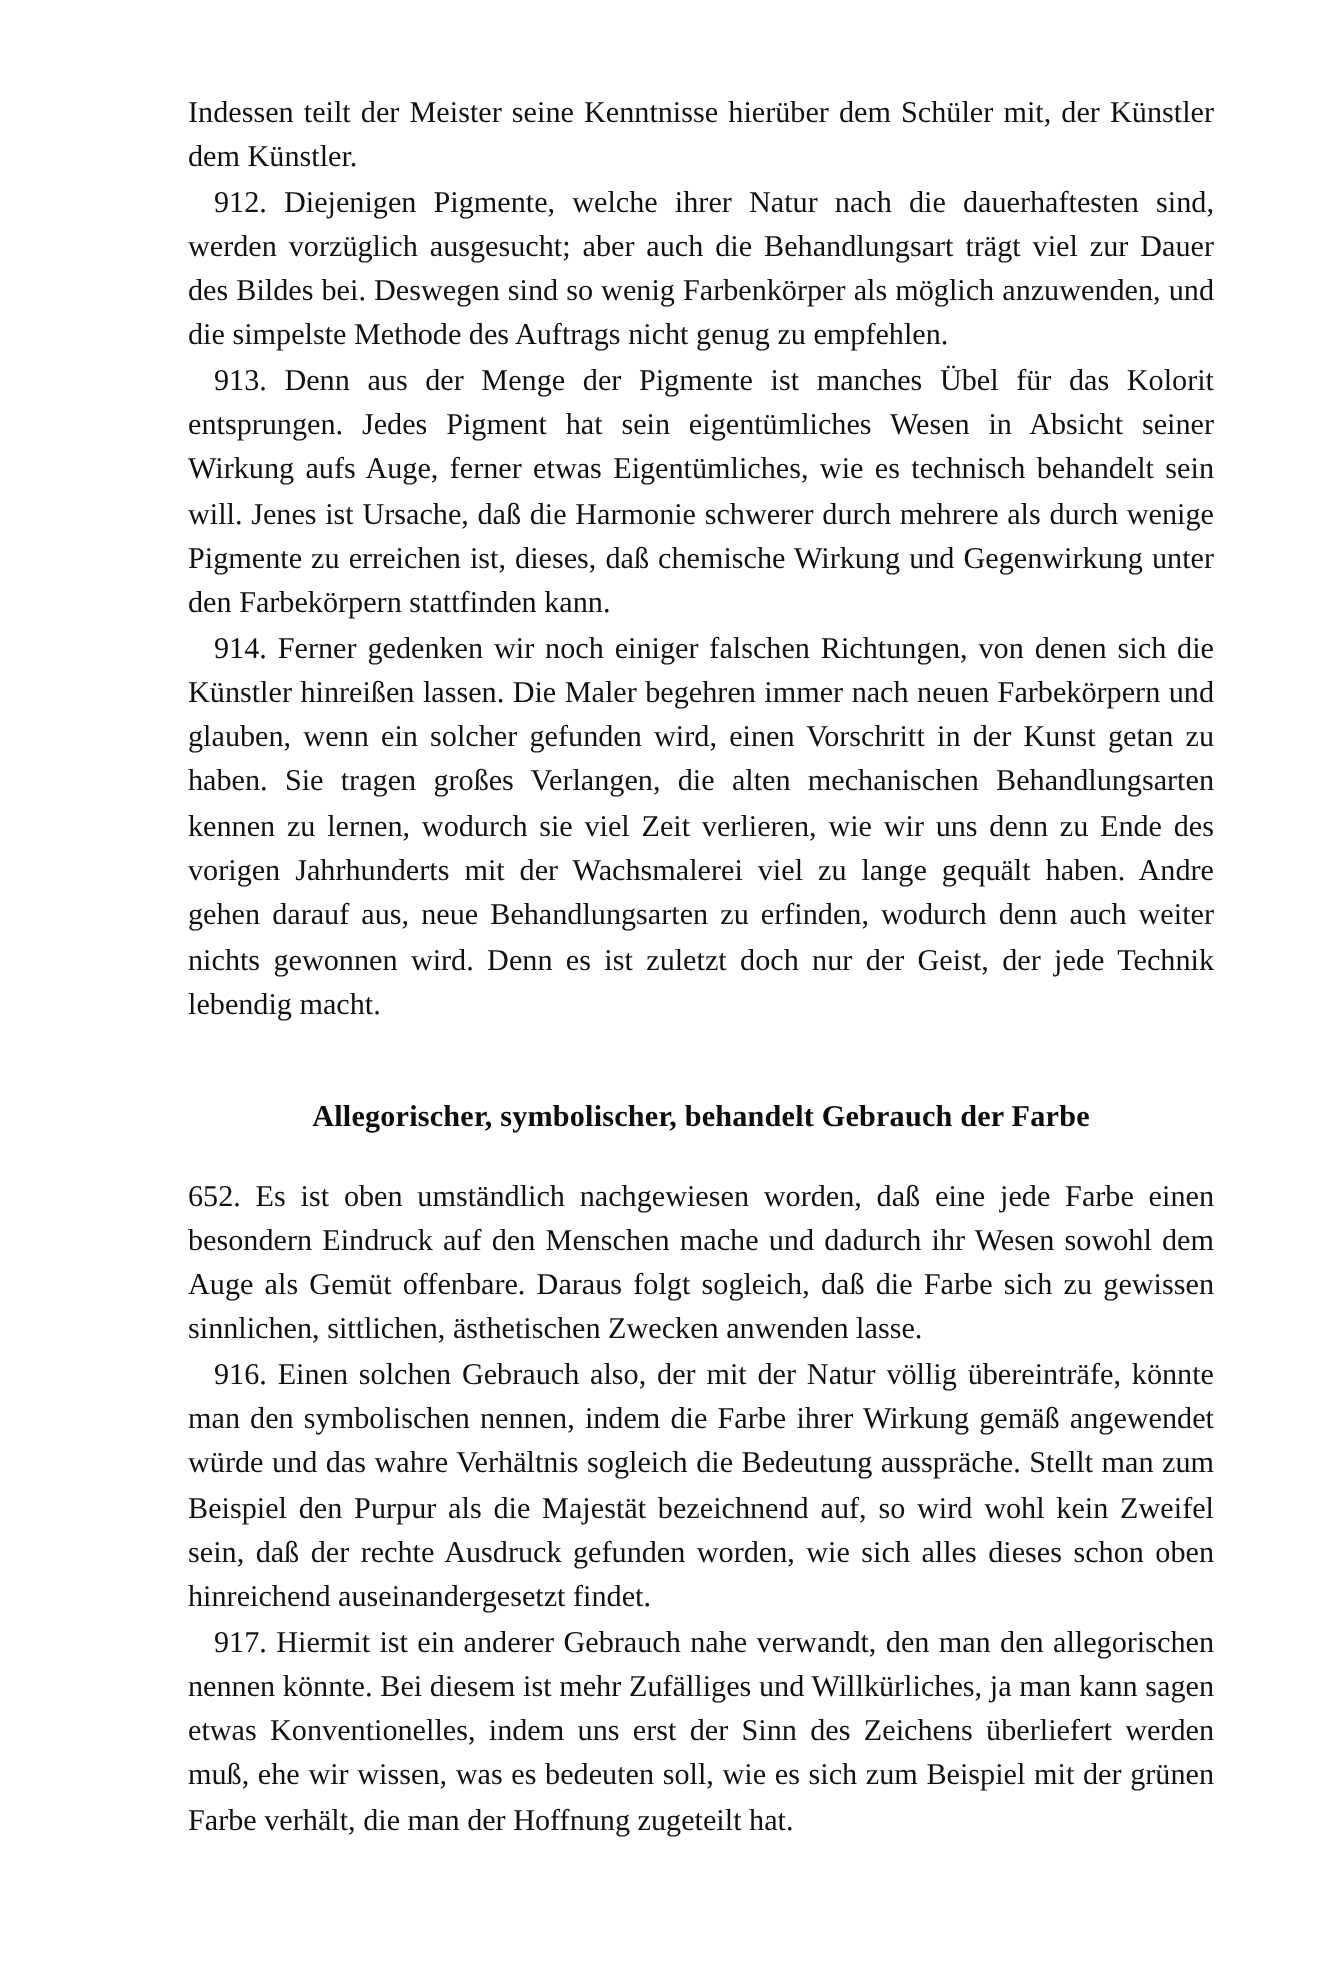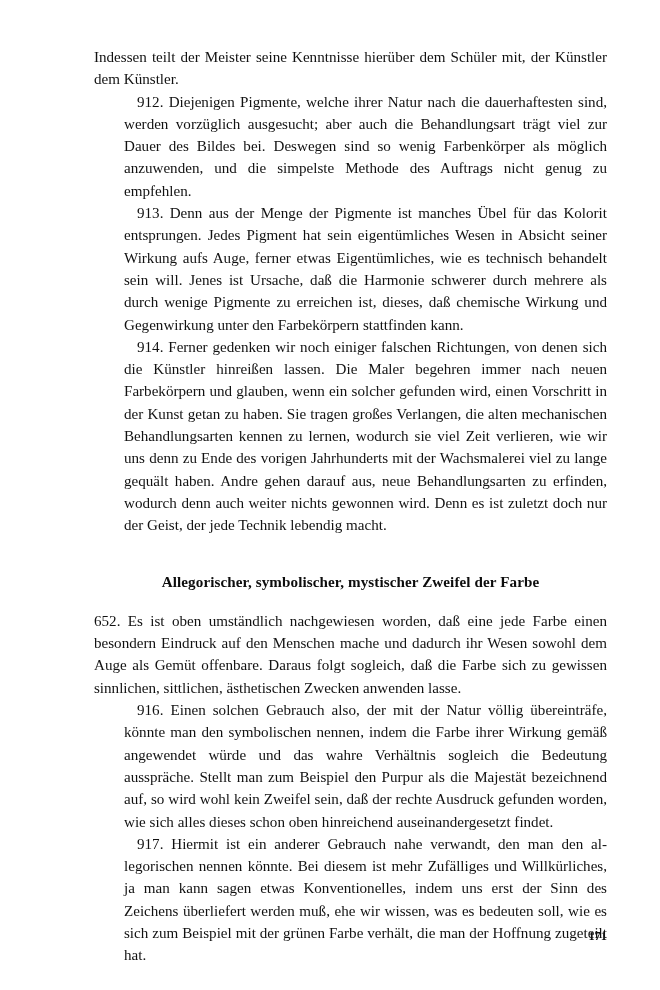--- a/index.html
+++ b/index.html
@@ -34,21 +34,20 @@
     line-height: 22.3px;
     text-align: justify;
     text-justify: inter-word;
     hyphens: manual;
     -webkit-hyphens: manual;
     color: #111111;
   }
 
   p.para.indent {
     text-indent: 13px;
-    margin-left: 30px;
   }
 
   p.para.noindent {
     text-indent: 0;
   }
 
   h2.section-heading {
     margin: 0;
     padding: 0;
     font-size: 15.1px;
@@ -85,26 +84,25 @@
 
     <p class="para noindent">Indessen teilt der Meister seine Kenntnisse hierüber dem Schüler mit, der Künstler dem Künstler.</p>
 
     <p class="para indent">912. Diejenigen Pigmente, welche ihrer Natur nach die dauerhaftesten sind, werden vorzüglich ausgesucht; aber auch die Behandlungsart trägt viel zur Dauer des Bildes bei. Deswegen sind so wenig Farbenkörper als möglich anzuwenden, und die simpelste Methode des Auftrags nicht genug zu empfehlen.</p>
 
     <p class="para indent">913. Denn aus der Menge der Pigmente ist manches Übel für das Kolorit entsprungen. Jedes Pigment hat sein eigentümliches Wesen in Absicht seiner Wirkung aufs Auge, ferner etwas Eigentümliches, wie es technisch behandelt sein will. Jenes ist Ursache, daß die Harmonie schwerer durch mehrere als durch wenige Pigmente zu erreichen ist, dieses, daß chemische Wirkung und Gegenwirkung unter den Farbekörpern stattfinden kann.</p>
 
     <p class="para indent">914. Ferner gedenken wir noch einiger falschen Richtungen, von denen sich die Künstler hinreißen lassen. Die Maler begehren immer nach neuen Farbekörpern und glauben, wenn ein solcher gefunden wird, einen Vor­schritt in der Kunst getan zu haben. Sie tragen großes Verlangen, die alten mechanischen Behandlungsarten kennen zu lernen, wodurch sie viel Zeit verlieren, wie wir uns denn zu Ende des vorigen Jahrhunderts mit der Wachsmalerei viel zu lange gequält haben. Andre gehen darauf aus, neue Behandlungsarten zu erfinden, wodurch denn auch weiter nichts gewonnen wird. Denn es ist zuletzt doch nur der Geist, der jede Technik lebendig macht.</p>
 
     <div class="heading-wrap">
-      <h2 class="section-heading">Allegorischer, symbolischer, mystischer Zweifel der Farbe</h2>
+      <h2 class="section-heading">Allegorischer, symbolischer, behandelt Gebrauch der Farbe</h2>
     </div>
 
     <p class="para noindent">652. Es ist oben umständlich nachgewiesen worden, daß eine jede Farbe einen besondern Eindruck auf den Menschen mache und dadurch ihr Wesen sowohl dem Auge als Gemüt offenbare. Daraus folgt sogleich, daß die Farbe sich zu gewissen sinnlichen, sittlichen, ästhetischen Zwecken anwenden lasse.</p>
 
     <p class="para indent">916. Einen solchen Gebrauch also, der mit der Natur völlig übereinträfe, könnte man den symbolischen nennen, indem die Farbe ihrer Wirkung gemäß angewendet würde und das wahre Verhältnis sogleich die Bedeutung ausspräche. Stellt man zum Beispiel den Purpur als die Majestät bezeichnend auf, so wird wohl kein Zweifel sein, daß der rechte Ausdruck gefunden worden, wie sich alles dieses schon oben hinreichend auseinandergesetzt findet.</p>
 
     <p class="para indent">917. Hiermit ist ein anderer Gebrauch nahe verwandt, den man den al­legorischen nennen könnte. Bei diesem ist mehr Zufälliges und Willkürli­ches, ja man kann sagen etwas Konventionelles, indem uns erst der Sinn des Zeichens überliefert werden muß, ehe wir wissen, was es bedeuten soll, wie es sich zum Beispiel mit der grünen Farbe verhält, die man der Hoff­nung zugeteilt hat.</p>
 
   </div>
 
-  <div class="page-number">171</div>
 
 </div>
 
 </body></html>

